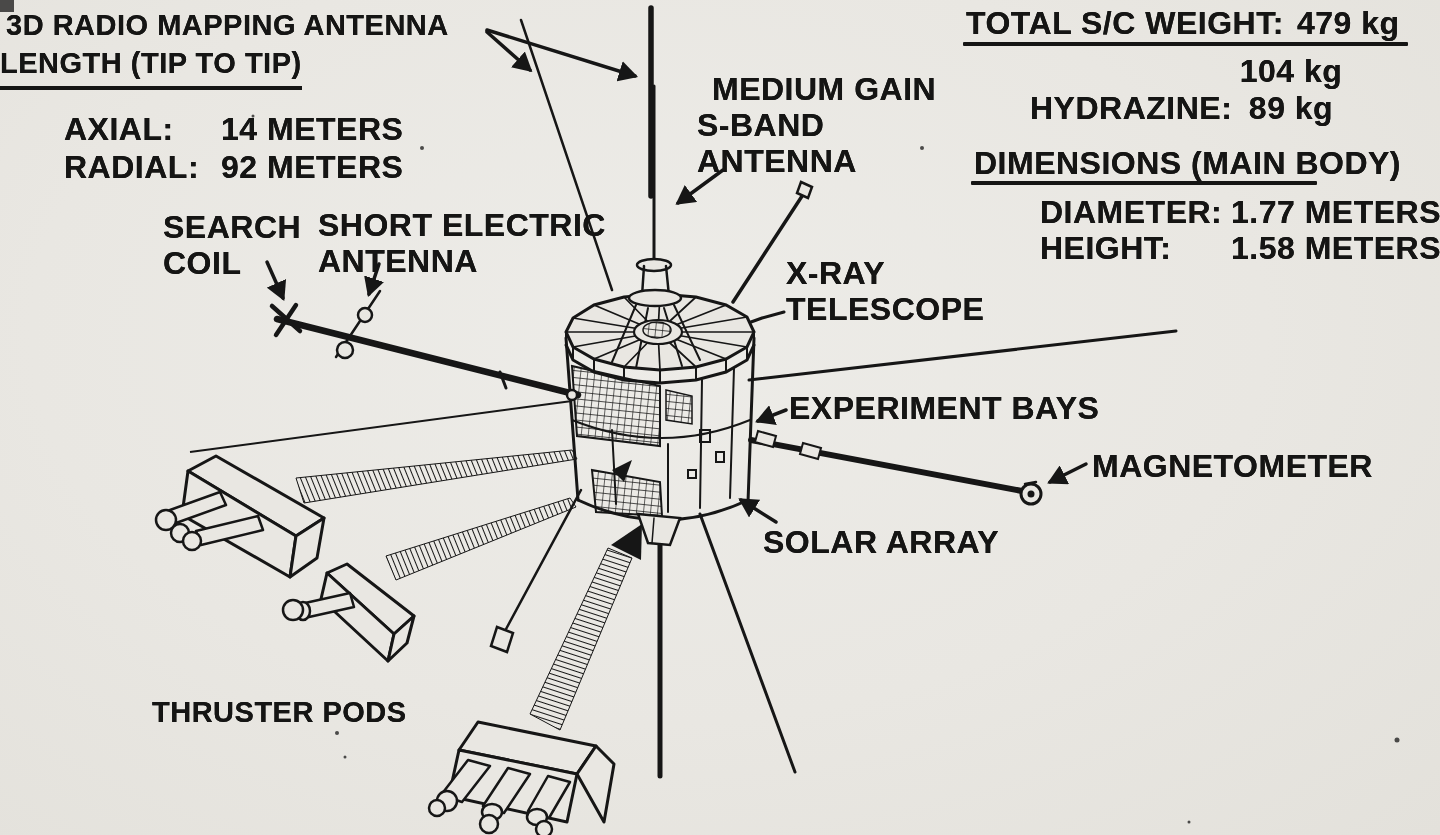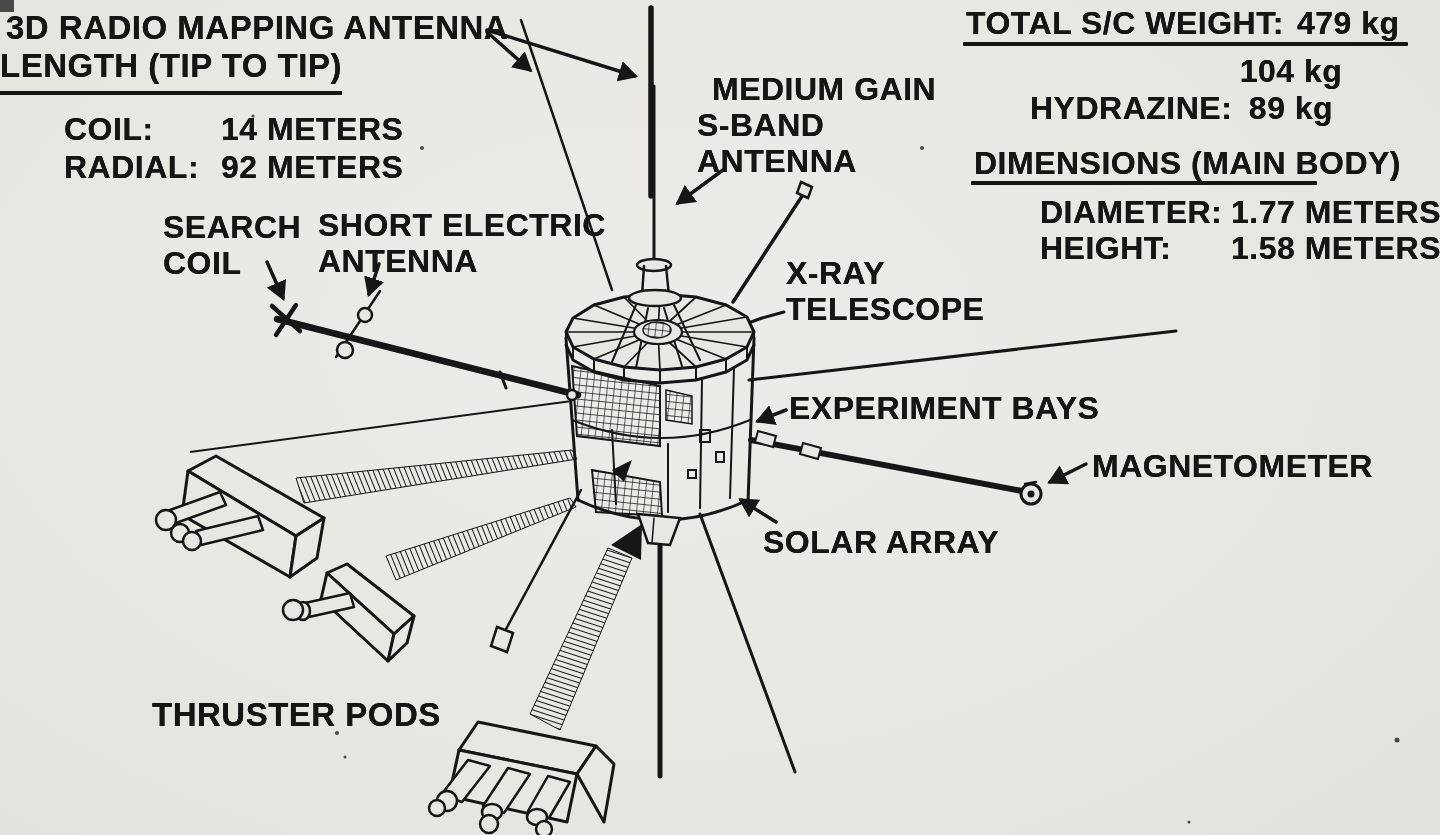--- a/index.html
+++ b/index.html
@@ -14,21 +14,21 @@
   .lbl{
     position:absolute;
     font-weight:700;
     font-size:32px;
     line-height:1.15;
     letter-spacing:0.5px;
     color:#151514;
     white-space:nowrap;
     text-shadow:0 0 0.5px #151514;
   }
-  .lbl-lg{font-size:33px;}
+  .lbl-lg{font-size:29px;}
   .u-bar{
     position:absolute;
     background:#151514;
     height:4px;
     border-radius:1px;
   }
   .val-right{text-align:center;}
 </style>
 </head>
 <body>
@@ -220,21 +220,21 @@
       <circle cx="253" cy="116" r="1.5"></circle>
       <circle cx="1397" cy="740" r="2.5"></circle>
       <circle cx="337" cy="733" r="2"></circle>
       <circle cx="345" cy="757" r="1.5"></circle>
       <circle cx="1189" cy="822" r="1.5"></circle>
     </g>
   </svg>
 
   <div class="lbl lbl-lg" style="left:6px;top:9px;">3D RADIO MAPPING ANTENNA</div>
   <div class="lbl lbl-lg" style="left:0px;top:47px;padding-bottom:6px;border-bottom:4px solid #151514;">LENGTH (TIP TO TIP)</div>
-  <div class="lbl" style="left:64px;top:111px;">COIL:</div>
+  <div class="lbl" style="left:64px;top:111px;">AXIAL:</div>
   <div class="lbl" style="left:221px;top:111px;">14 METERS</div>
   <div class="lbl" style="left:64px;top:149px;">RADIAL:</div>
   <div class="lbl" style="left:221px;top:149px;">92 METERS</div>
 
   <div class="lbl" style="left:966px;top:5px;">TOTAL S/C WEIGHT:</div>
   <div class="lbl" style="left:1297px;top:5px;">479 kg</div>
   <div class="u-bar" style="left:963px;top:42px;width:445px;"></div>
   <div class="lbl val-right" style="left:1195px;top:53px;width:192px;">104 kg</div>
   <div class="lbl" style="left:1030px;top:90px;">HYDRAZINE:</div>
   <div class="lbl val-right" style="left:1195px;top:90px;width:192px;">89 kg</div>

